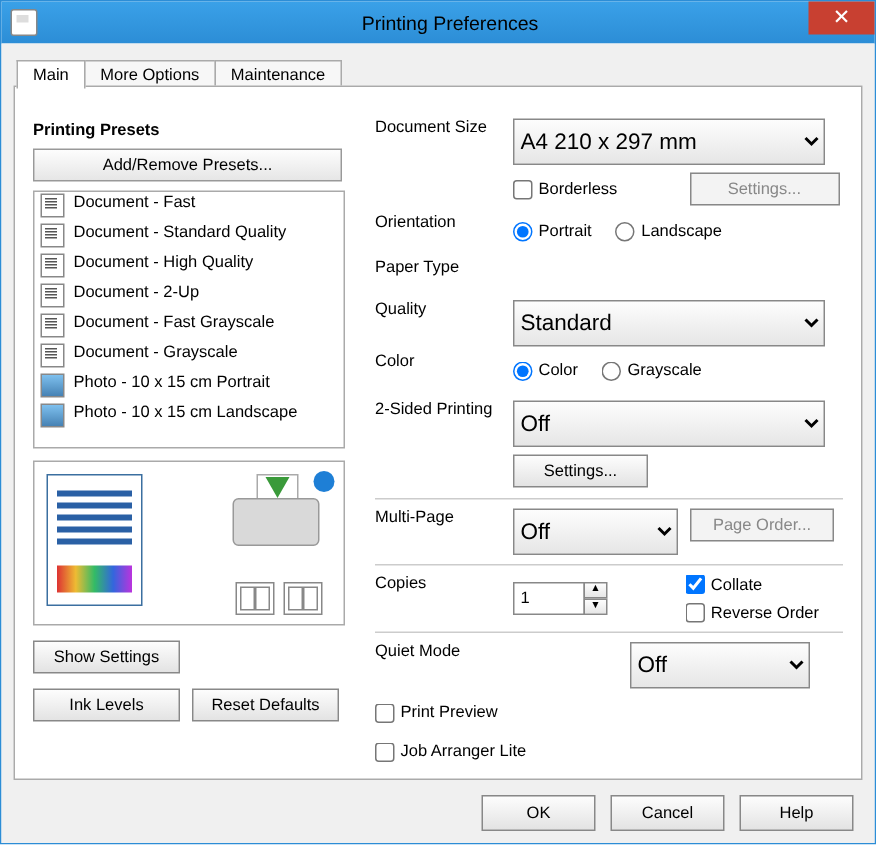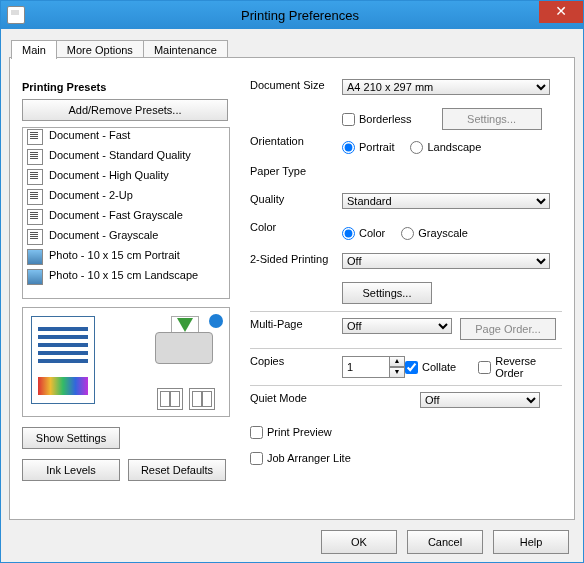--- a/index.html
+++ b/index.html
@@ -36,34 +36,34 @@
   .nup .g{width:24px;height:20px;border:1px solid #888;position:relative;background:#fff}
   .nup .g:before{content:"";position:absolute;left:2px;top:2px;width:8px;height:14px;border:1px solid #888}
   .nup .g:after{content:"";position:absolute;right:2px;top:2px;width:8px;height:14px;border:1px solid #888}
   .btn{height:22px;border:1px solid #888;background:linear-gradient(#fdfdfd,#e3e3e3);cursor:pointer;font-size:11px;padding:0 8px}
   .btn.disabled{color:#888;background:#f3f3f3;cursor:default}
   .small-btns{display:flex;gap:8px;margin-top:10px}
   .small-btns .btn:first-child{width:98px}
   .small-btns .btn:last-child{width:98px}
   .row{display:flex;min-height:24px;margin-bottom:4px}
   .lbl{width:92px;flex:none}
-  select{height:16px;font-size:11px;border:1px solid #888;background:linear-gradient(#fdfdfd,#e6e6e6)}
+  select{height:31px;font-size:15px;border:1px solid #888;background:linear-gradient(#fdfdfd,#e6e6e6)}
   .sel-wide{width:208px}
   .sel-med{width:110px}
   input[type=checkbox],input[type=radio]{margin:0 4px 0 0;vertical-align:middle}
   .chk{display:flex;align-items:center;margin-right:16px}
-  .indent-block{margin-left:92px;display:flex;align-items:center;gap:14px}
+  .indent-block{margin-left:92px;display:flex;align-items:center;gap:32px}
   .hr{border:none;border-top:1px solid #ccc;margin:6px 0}
   .copies-spin{display:inline-flex;align-items:center}
   .copies-spin input{width:40px;height:18px;border:1px solid #888;text-align:left;padding-left:4px;font-size:11px}
   .spin-btns{display:flex;flex-direction:column;margin-left:-1px}
   .spin-btns div{width:14px;height:9px;border:1px solid #888;background:linear-gradient(#fdfdfd,#e6e6e6);font-size:7px;line-height:7px;text-align:center;cursor:pointer}
   .bottom-bar{position:absolute;left:0;right:0;bottom:0;height:40px;display:flex;align-items:center;justify-content:flex-end;gap:10px;padding-right:14px;box-sizing:border-box}
   .bottom-bar .btn{width:76px;height:24px}
-  .copies-right{display:flex;flex-direction:row;gap:6px;margin-left:auto}
+  .copies-right{display:flex;flex-direction:column;gap:6px;margin-left:auto}
 </style>
 </head>
 <body>
 
 <div class="window">
   <div class="titlebar">
     <div class="printer-icon"></div>
     <div class="title-text">Printing Preferences</div>
     <div class="close-btn">✕</div>
   </div>

